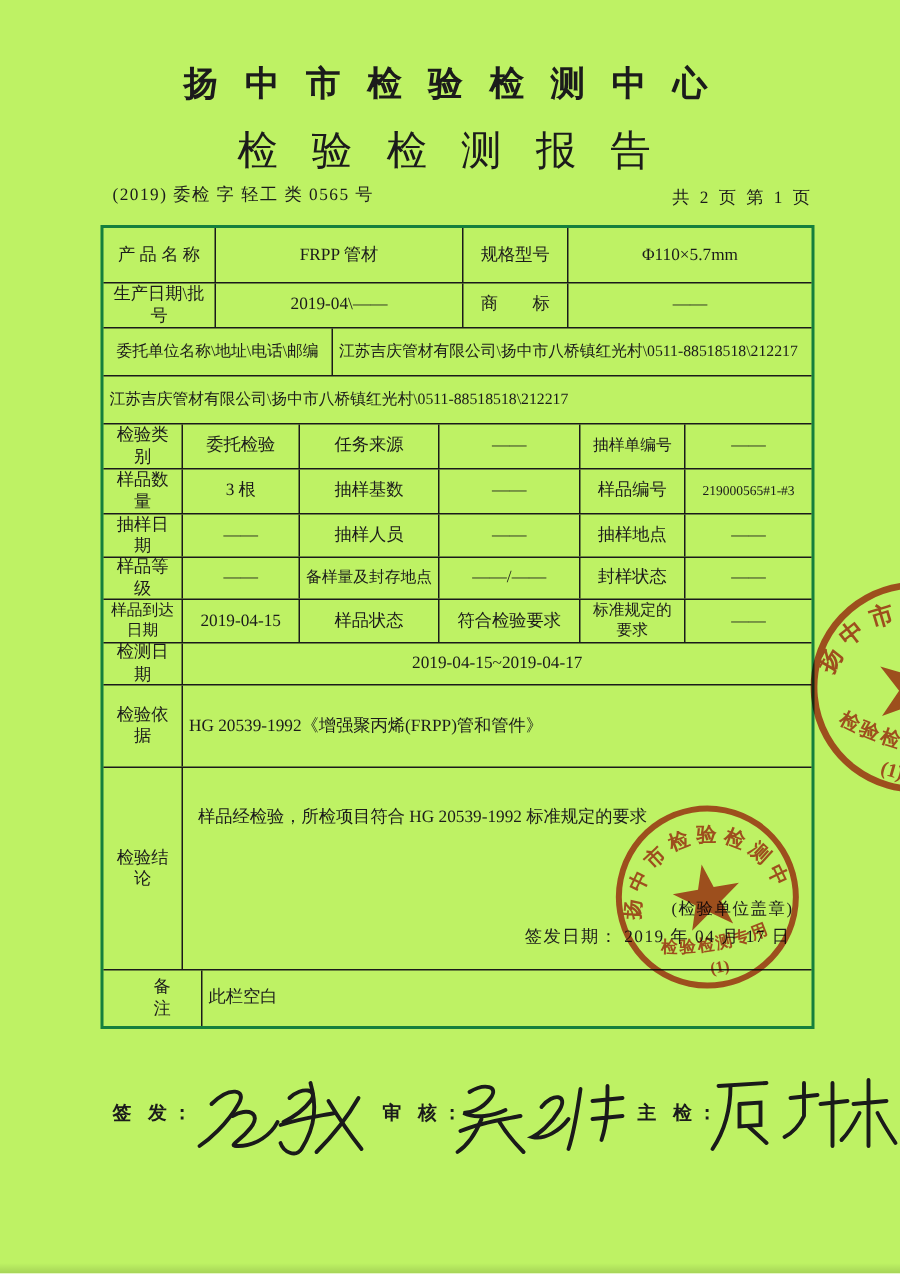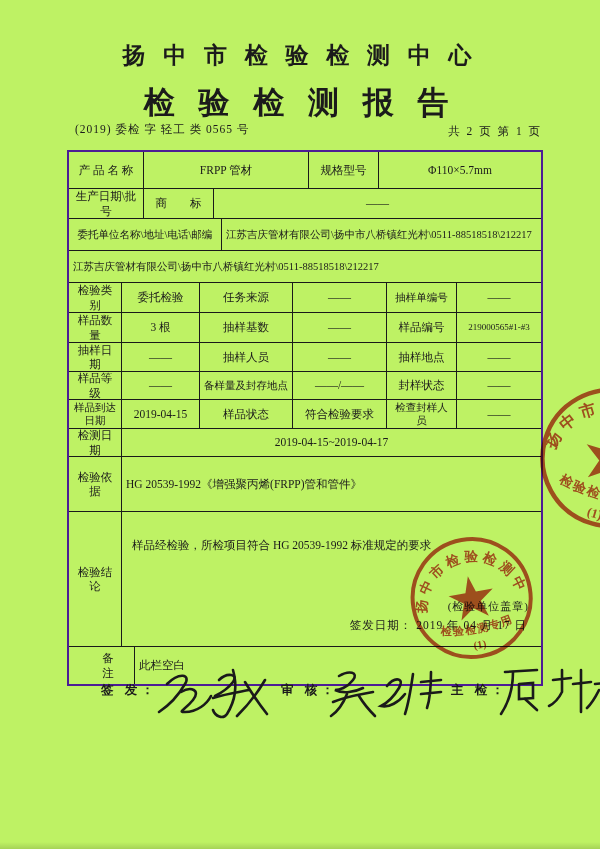--- a/index.html
+++ b/index.html
@@ -4,25 +4,25 @@
 <style>
   html,body{margin:0;padding:0;background:#ffffff;}
   .page{position:relative;width:600px;height:849px;background:#bef264;overflow:hidden;
         font-family:"Liberation Serif","DejaVu Serif",serif;color:#1b1b1b;}
   .page-bottom-shade{position:absolute;left:0;bottom:0;width:100%;height:7px;
         background:linear-gradient(to bottom,rgba(0,0,0,0),rgba(0,0,0,0.13));}
   
   .org-name{position:absolute;top:40px;left:0;width:100%;text-align:center;
         font-size:23px;font-weight:bold;letter-spacing:6px;}
   .report-title{position:absolute;top:82px;left:0;width:100%;text-align:center;
-        font-size:31px;font-weight:bold;letter-spacing:8px;}
+        font-size:27px;font-weight:normal;letter-spacing:8px;}
   .doc-line{position:absolute;top:122px;left:75px;font-size:11.5px;letter-spacing:1px;}
   .page-info{position:absolute;top:124px;right:58px;font-size:11.5px;letter-spacing:2px;}
   
-  .tbl{position:absolute;left:67px;top:150px;width:476px;border:2px solid #4c1d95;box-sizing:border-box;}
+  .tbl{position:absolute;left:67px;top:150px;width:476px;border:2px solid #15803d;box-sizing:border-box;}
   .row{display:flex;border-bottom:1px solid #1a1a1a;box-sizing:border-box;}
   .row:last-child{border-bottom:none;padding-left:13px;}
   .cell{border-right:1px solid #1a1a1a;display:flex;align-items:center;justify-content:center;
         text-align:center;font-size:11.5px;padding:1px 4px;box-sizing:border-box;line-height:1.25;}
   .cell:last-child{border-right:none;}
   .cell.left{justify-content:flex-start;text-align:left;}
   .small{font-size:10.5px;}
   .tiny{font-size:9px;}
   .w1{width:53px;flex:none;} .w2{width:78px;flex:none;} .w3{width:93px;flex:none;}
   .w4{width:94px;flex:none;} .w5{width:70px;flex:none;} .wfill{flex:1;}
@@ -31,21 +31,21 @@
   
   .conclusion-cell{position:relative;flex:1;padding:0;display:block;}
   .conclusion-text{position:absolute;top:26px;left:10px;right:14px;font-size:11.5px;text-align:left;}
   .seal-note{position:absolute;top:88px;right:12px;font-size:11px;letter-spacing:1px;}
   .issue-date{position:absolute;bottom:14px;right:14px;font-size:11.5px;letter-spacing:1px;}
   
   .seal{position:absolute;pointer-events:none;mix-blend-mode:multiply;opacity:0.92;}
   .seal-main{left:408px;top:534px;transform:rotate(-10deg);}
   .seal-edge{left:528px;top:376px;transform:rotate(16deg);}
   
-  .sign-row{position:absolute;left:67px;top:660px;width:500px;height:70px;margin-left:26px;}
+  .sign-row{position:absolute;left:67px;top:712px;width:500px;height:70px;}
   .sign-label{position:absolute;font-size:12.5px;font-weight:bold;letter-spacing:4px;top:22px;}
   .sig{position:absolute;top:0;}
 </style>
 </head>
 <body>
 
 <div class="page">
 
   <div class="org-name">扬 中 市 检 验 检 测 中 心</div>
   <div class="report-title">检 验 检 测 报 告</div>
@@ -56,20 +56,21 @@
 
     <div class="row" style="height:37px">
       <div class="cell wa">产 品 名 称</div>
       <div class="cell wb">FRPP 管材</div>
       <div class="cell wc">规格型号</div>
       <div class="cell wfill">Φ110×5.7mm</div>
     </div>
 
     <div class="row" style="height:30px">
       <div class="cell wa">生产日期\批号</div>
+      <div class="cell wb">2019-04\——</div>
       <div class="cell wc">商　　标</div>
       <div class="cell wfill">——</div>
     </div>
 
     <div class="row" style="height:32px">
       <div class="cell we small">委托单位名称\地址\电话\邮编</div>
       <div class="cell wfill left small">江苏吉庆管材有限公司\扬中市八桥镇红光村\0511-88518518\212217</div>
     </div>
 
     <div class="row" style="height:32px">
@@ -110,21 +111,21 @@
       <div class="cell w4">——/——</div>
       <div class="cell w5">封样状态</div>
       <div class="cell wfill">——</div>
     </div>
 
     <div class="row" style="height:29px">
       <div class="cell w1 small">样品到达日期</div>
       <div class="cell w2">2019-04-15</div>
       <div class="cell w3">样品状态</div>
       <div class="cell w4">符合检验要求</div>
-      <div class="cell w5 small">检查封样人员</div>
+      <div class="cell w5 small">标准规定的要求</div>
       <div class="cell wfill">——</div>
     </div>
 
     <div class="row" style="height:28px">
       <div class="cell w1">检测日期</div>
       <div class="cell wfill">2019-04-15~2019-04-17</div>
     </div>
 
     <div class="row" style="height:55px">
       <div class="cell w1">检验依据</div>

